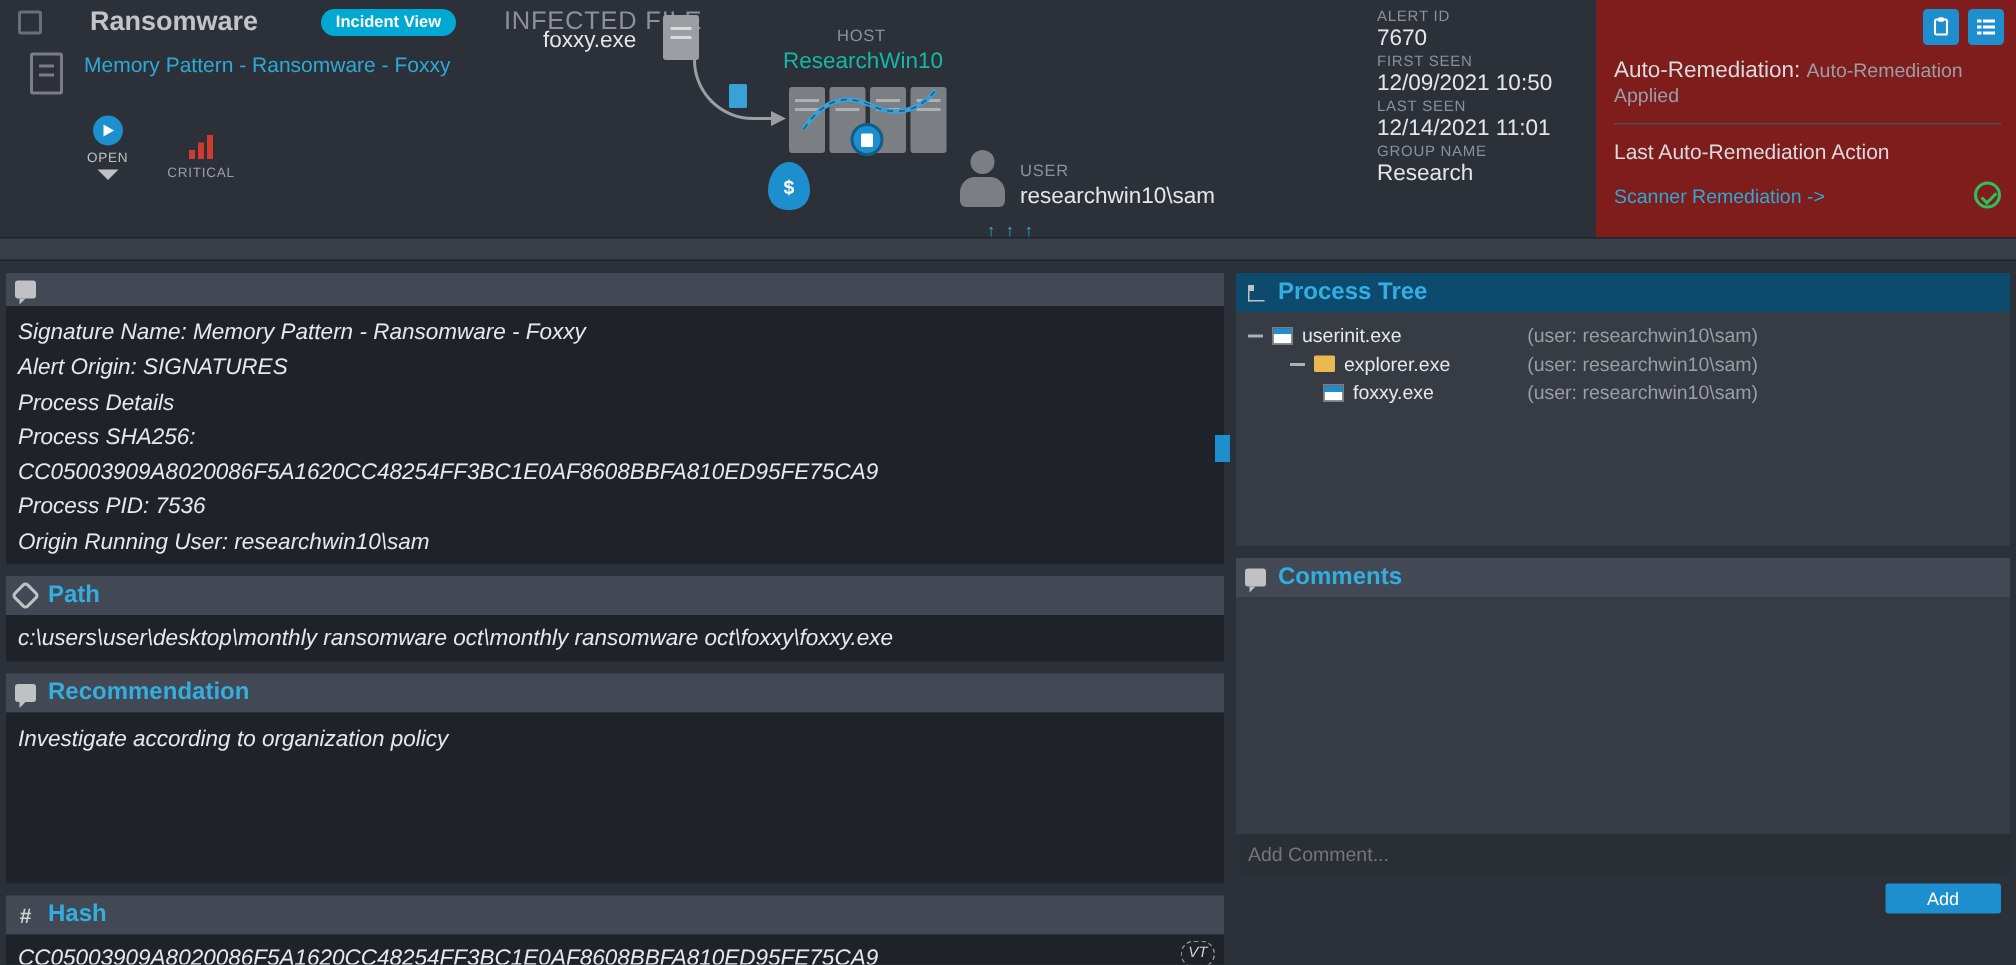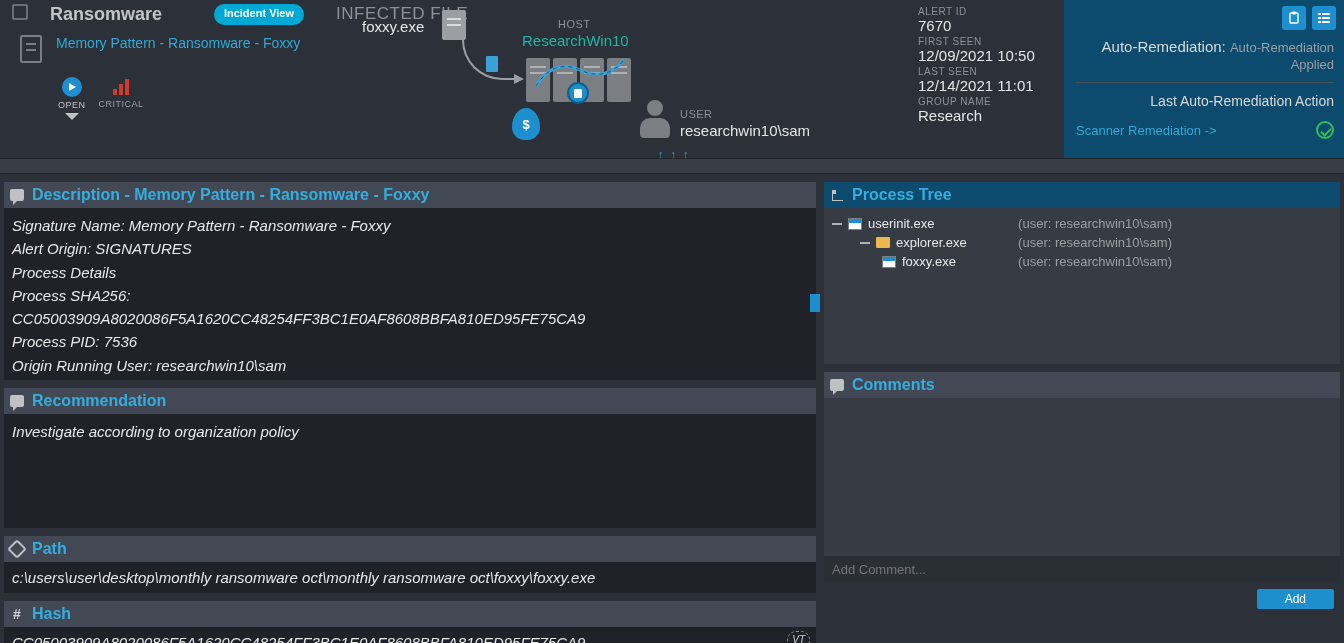--- a/index.html
+++ b/index.html
@@ -20,21 +20,22 @@
     height: 158px;
     background: #2c3139;
   }
   .tb-left {
     flex: 0 0 312px;
     padding: 4px 8px 0 6px;
     position: relative;
   }
   .tb-left-row1 {
     display: flex;
-    gap: 16px;
+    align-items: center;
+    gap: 26px;
     padding-left: 6px;
   }
   .checkbox {
     width: 16px; height: 16px;
     border: 2px solid #6b6e74;
     border-radius: 2px;
     background: transparent;
   }
   .title-ransom {
     font-size: 18px;
@@ -71,23 +72,23 @@
   }
   .doc-icon::before { top: 6px; }
   .doc-icon::after  { top: 12px; }
   .alert-title-link {
     color: #2ea9d6;
     font-size: 14px;
     line-height: 1.25;
   }
   .tb-left-row3 {
     display: flex;
-    gap: 13px;
+    gap: 26px;
     padding: 14px 0 0 52px;
-    align-items: flex-start;
+    align-items: flex-end;
   }
   .status-col { text-align: center; }
   .play-circle {
     width: 20px; height: 20px; border-radius: 50%;
     background: #1d8fcf;
     display: flex; align-items: center; justify-content: center;
     margin: 0 auto 3px;
   }
   .play-circle::after {
     content: ""; width: 0; height: 0;
@@ -173,24 +174,23 @@
     flex: 0 0 146px;
     padding: 4px 4px 0 0;
     font-size: 12px;
   }
   .meta-lbl{font-size:10px;color:#8d9096;letter-spacing:.5px;margin-top:2px;}
   .meta-val{color:#e4e5e7;font-size:15px;margin-bottom:0;}
 
   
   .tb-remed {
     flex: 0 0 280px;
-    background:#0c4a6e;
+    background:#7f1d1d;
     position:relative;
     padding:8px 10px 0 12px;
-    text-align:right;
   }
   .remed-icons{position:absolute;top:6px;right:8px;display:flex;gap:6px;}
   .icon-btn{
     width:24px;height:24px;background:#1d8fcf;border-radius:3px;
     display:flex;align-items:center;justify-content:center;color:#fff;font-size:13px;
   }
   .remed-line1{margin-top:30px;font-size:15px;color:#d9dadb;}
   .remed-line1 .applied{color:#9b9ea3;font-size:13px;}
   .remed-sep{height:1px;background:#4a4f57;margin:10px 0;}
   .remed-line2{font-size:14px;color:#d9dadb;}
@@ -371,55 +371,54 @@
 <div class="tool-strip"></div>
 
 <div class="lower">
   <div class="col-left">
 
     <div class="panel">
       <div class="panel-hdr">
         <span class="icon">
             <span class="comment-icon"></span>
           </span>
-        <span class="panel-title">Description - Memory Pattern - Ransomware - Foxxy</span>
       </div>
       <div class="panel-body fixed-h" style="height:172px">
         <div>Signature Name: Memory Pattern - Ransomware - Foxxy</div>
         <div>Alert Origin: SIGNATURES</div>
         <div>Process Details</div>
         <div>Process SHA256:</div>
         <div>CC05003909A8020086F5A1620CC48254FF3BC1E0AF8608BBFA810ED95FE75CA9</div>
         <div>Process PID: 7536</div>
         <div>Origin Running User: researchwin10\sam</div>
         <div class="side-tab"></div>
       </div>
     </div>
 
     <div class="panel">
       <div class="panel-hdr">
         <span class="icon">
+            <span class="link-icon"></span>
+          </span>
+        <span class="panel-title">Path</span>
+      </div>
+      <div class="panel-body slim">
+        <span>c:\users\user\desktop\monthly ransomware oct\monthly ransomware oct\foxxy\foxxy.exe</span>
+      </div>
+    </div>
+
+    <div class="panel">
+      <div class="panel-hdr">
+        <span class="icon">
             <span class="comment-icon"></span>
           </span>
         <span class="panel-title">Recommendation</span>
       </div>
       <div class="panel-body rec-h">
         <div>Investigate according to organization policy</div>
-      </div>
-    </div>
-
-    <div class="panel">
-      <div class="panel-hdr">
-        <span class="icon">
-            <span class="link-icon"></span>
-          </span>
-        <span class="panel-title">Path</span>
-      </div>
-      <div class="panel-body slim">
-        <span>c:\users\user\desktop\monthly ransomware oct\monthly ransomware oct\foxxy\foxxy.exe</span>
       </div>
     </div>
 
     <div class="panel">
       <div class="panel-hdr">
         <span class="icon hash-icon">#</span>
         <span class="panel-title">Hash</span>
       </div>
       <div class="panel-body slim">
         <span>CC05003909A8020086F5A1620CC48254FF3BC1E0AF8608BBFA810ED95FE75CA9</span>

